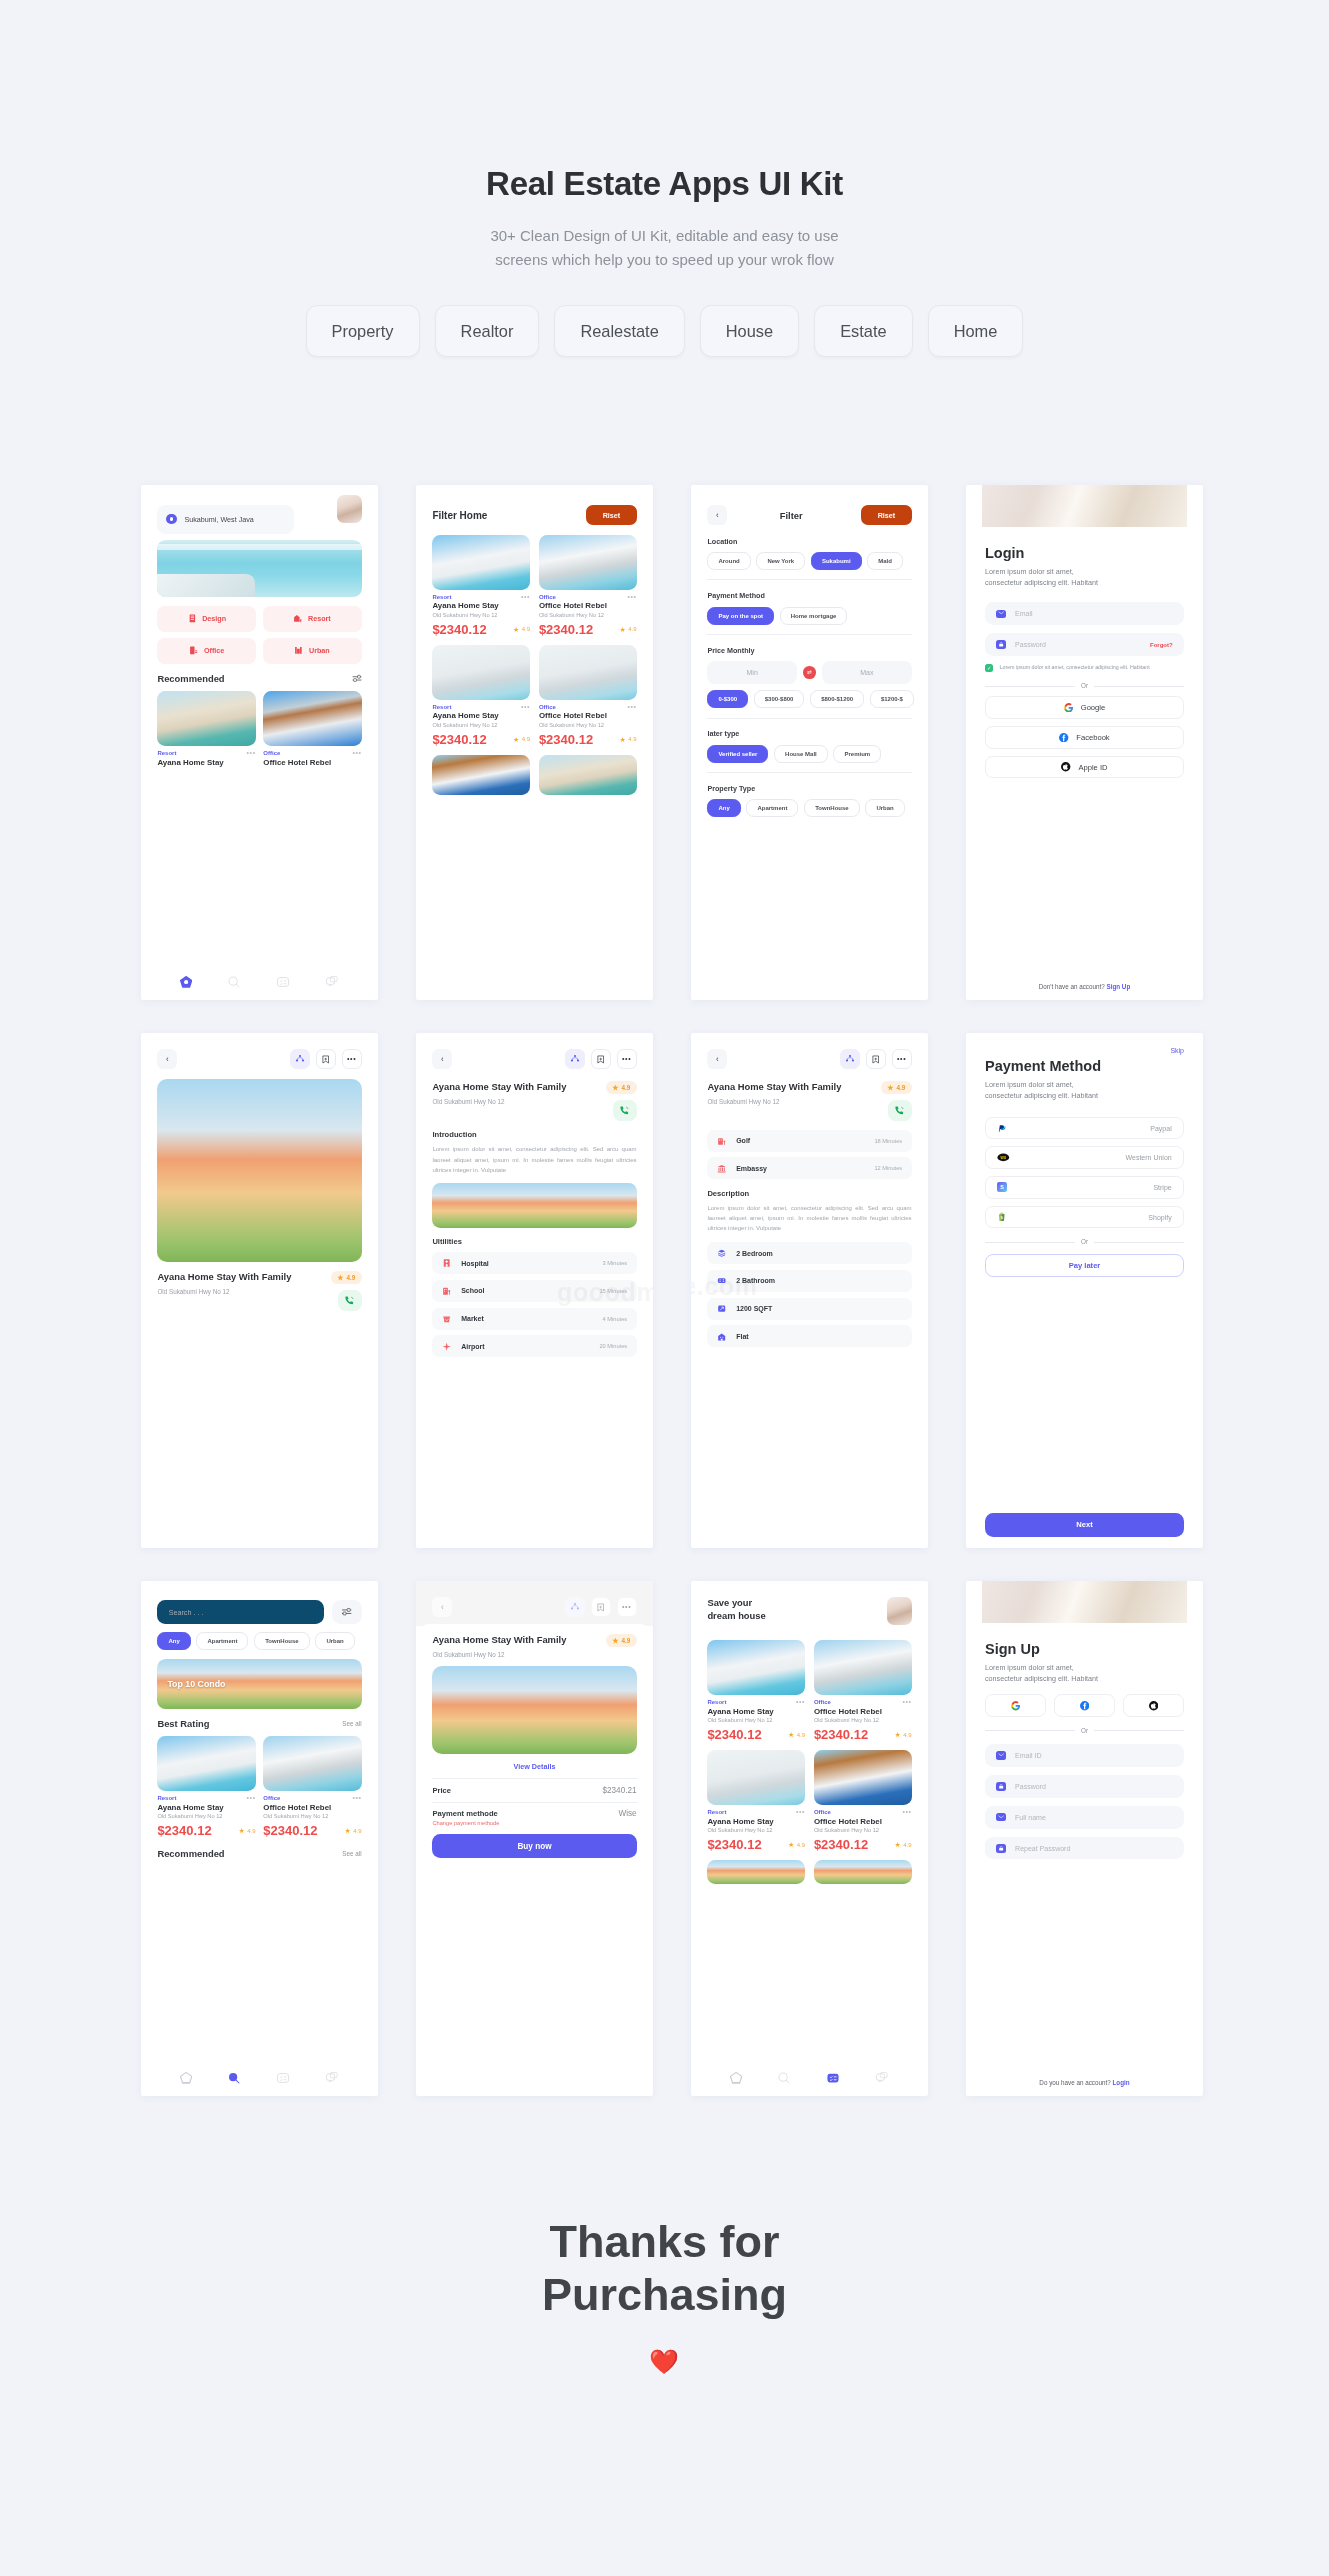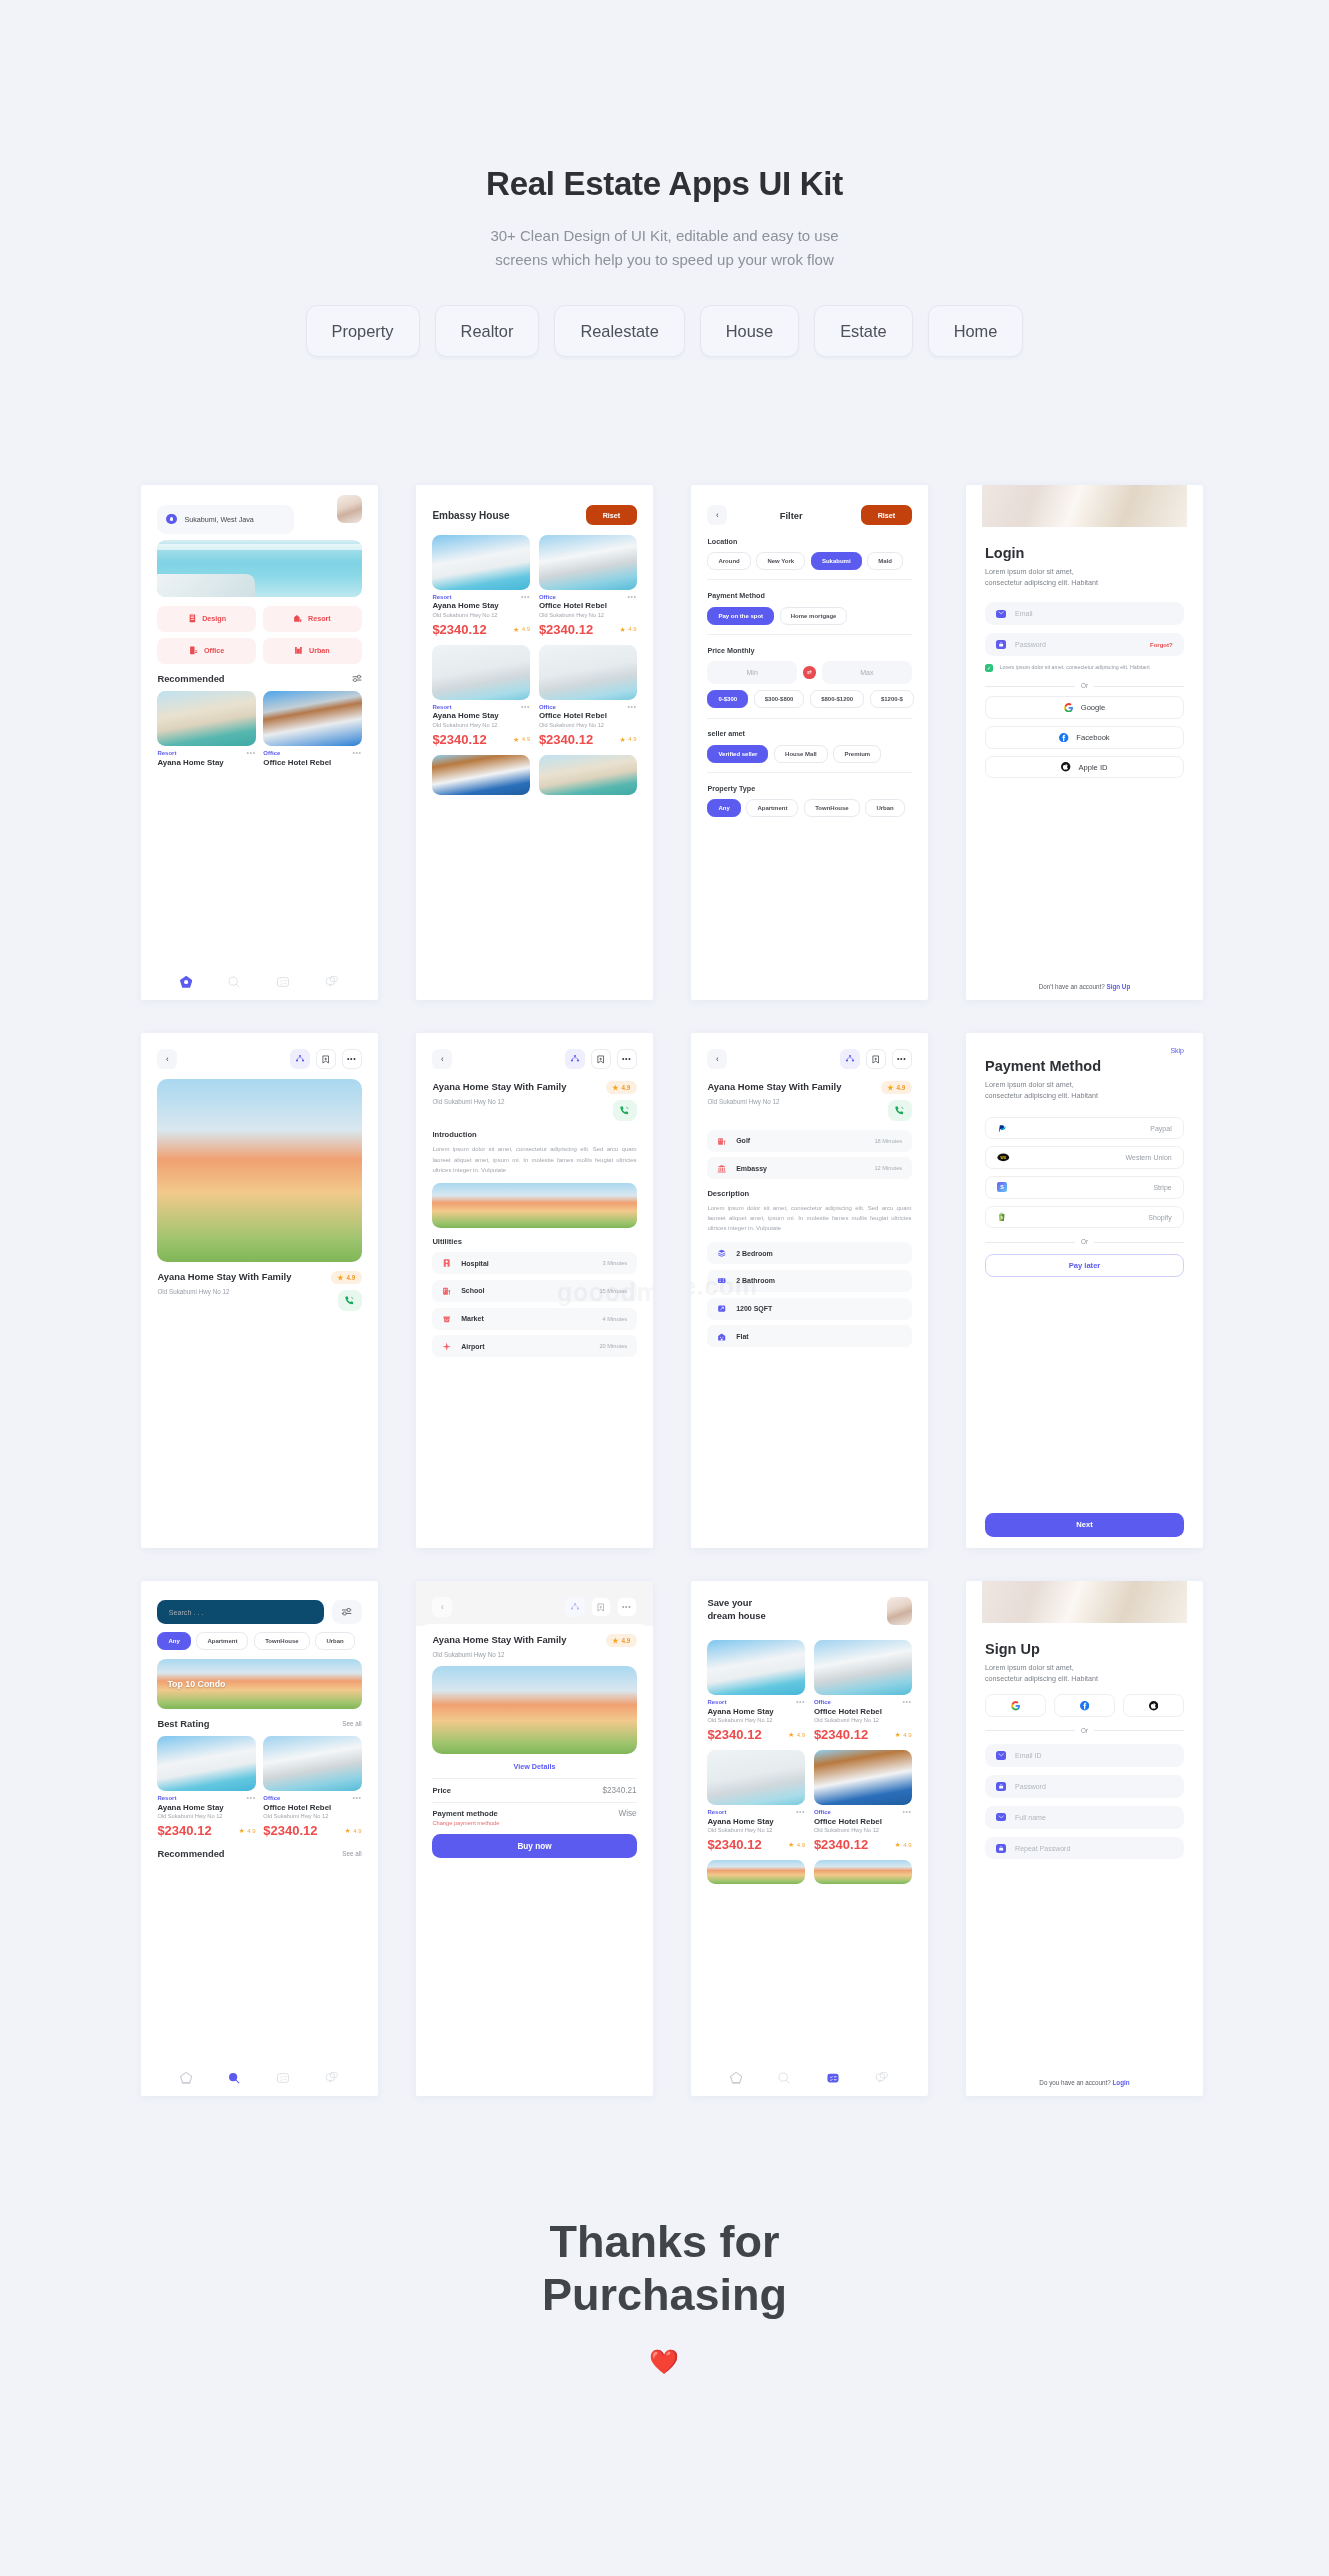--- a/index.html
+++ b/index.html
@@ -378,21 +378,21 @@
             <rect x="2.5" y="5" width="14" height="11" rx="3.5" fill="none" stroke="#c2c6cd" stroke-width="1.6"></rect>
             <path d="M8 16v3l4-3" fill="none" stroke="#c2c6cd" stroke-width="1.6"></path>
             <rect x="9" y="2.5" width="12" height="9" rx="3" fill="none" stroke="#c2c6cd" stroke-width="1.4"></rect>
           </svg>
       </div>
     </div>
 
     <div class="phone">
       <div class="pad">
         <div class="hdr">
-          <h2>Embassy House</h2>
+          <h2>Filter Home</h2>
           <button class="btn-riset">Riset</button>
         </div>
         <div class="grid2">
           <div>
             <div class="ph-img im-c"></div>
             <div class="row sb" style="margin-top:3.8px">
                 <span class="tag-cat">Resort</span>
                 <span class="dots3">•••</span>
               </div>
             <div class="c-title">Ayana Home Stay</div>
@@ -490,21 +490,21 @@
           <div class="mmbox">Max</div>
         </div>
         <div class="chips">
           <div class="chip on">0-$300</div>
           <div class="chip">$300-$800</div>
           <div class="chip">$800-$1200</div>
           <div class="chip">$1200-$</div>
         </div>
         <div class="divline" style="margin-right:16.4px"></div>
 
-        <div class="fl-label">seller amet</div>
+        <div class="fl-label">later type</div>
         <div class="chips">
           <div class="chip on">Verified seller</div>
           <div class="chip">House Mall</div>
           <div class="chip">Premium</div>
         </div>
         <div class="divline" style="margin-right:16.4px"></div>
 
         <div class="fl-label">Property Type</div>
         <div class="chips">
           <div class="chip on">Any</div>

